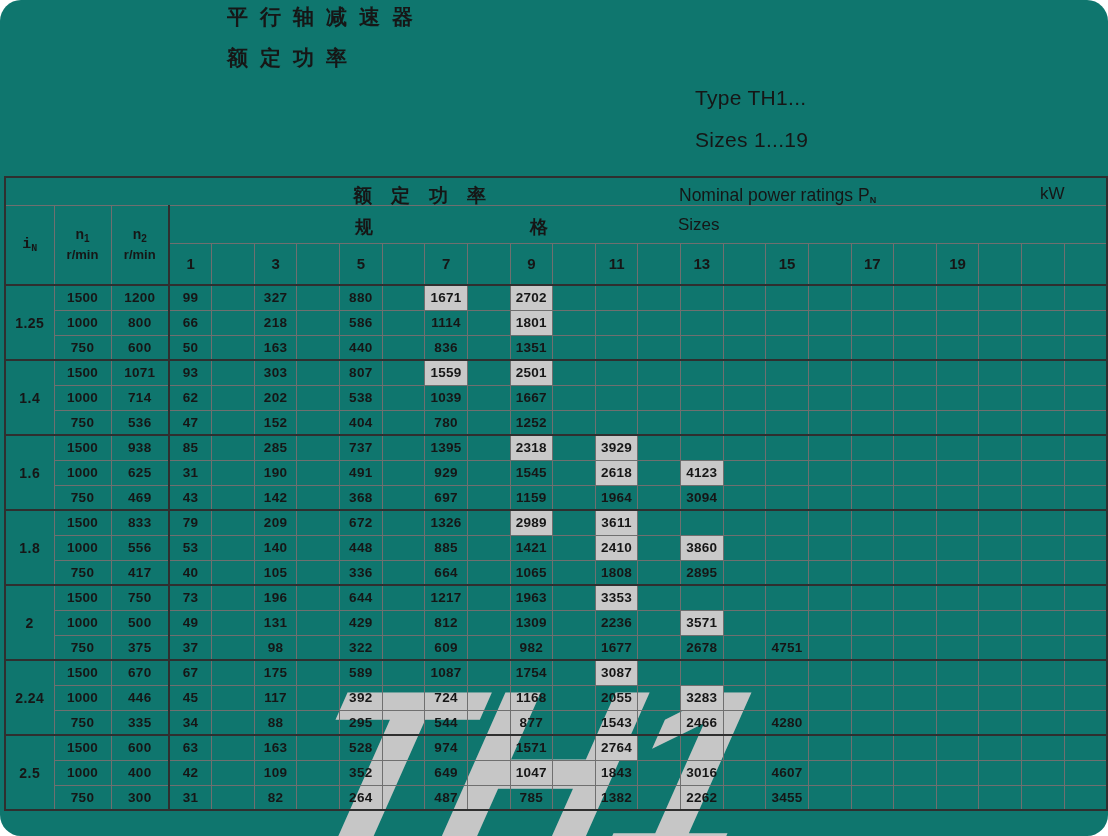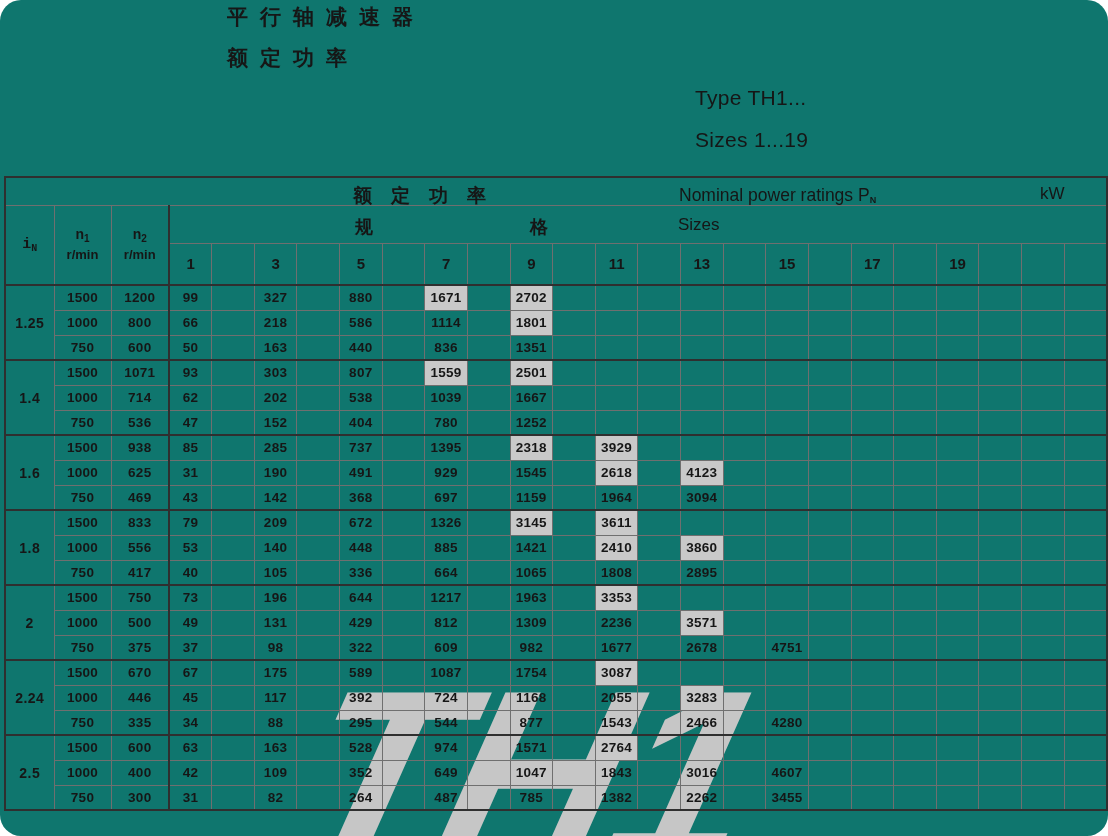--- a/index.html
+++ b/index.html
@@ -390,21 +390,21 @@
             <td class="c-speed">1500</td>
             <td class="c-speed bcol">833</td>
             <td>79</td>
             <td></td>
             <td>209</td>
             <td></td>
             <td>672</td>
             <td></td>
             <td>1326</td>
             <td></td>
-            <td class="shaded">3145</td>
+            <td class="shaded">2989</td>
             <td></td>
             <td class="shaded">3611</td>
             <td></td>
             <td></td>
             <td></td>
             <td></td>
             <td></td>
             <td></td>
             <td></td>
             <td></td>

